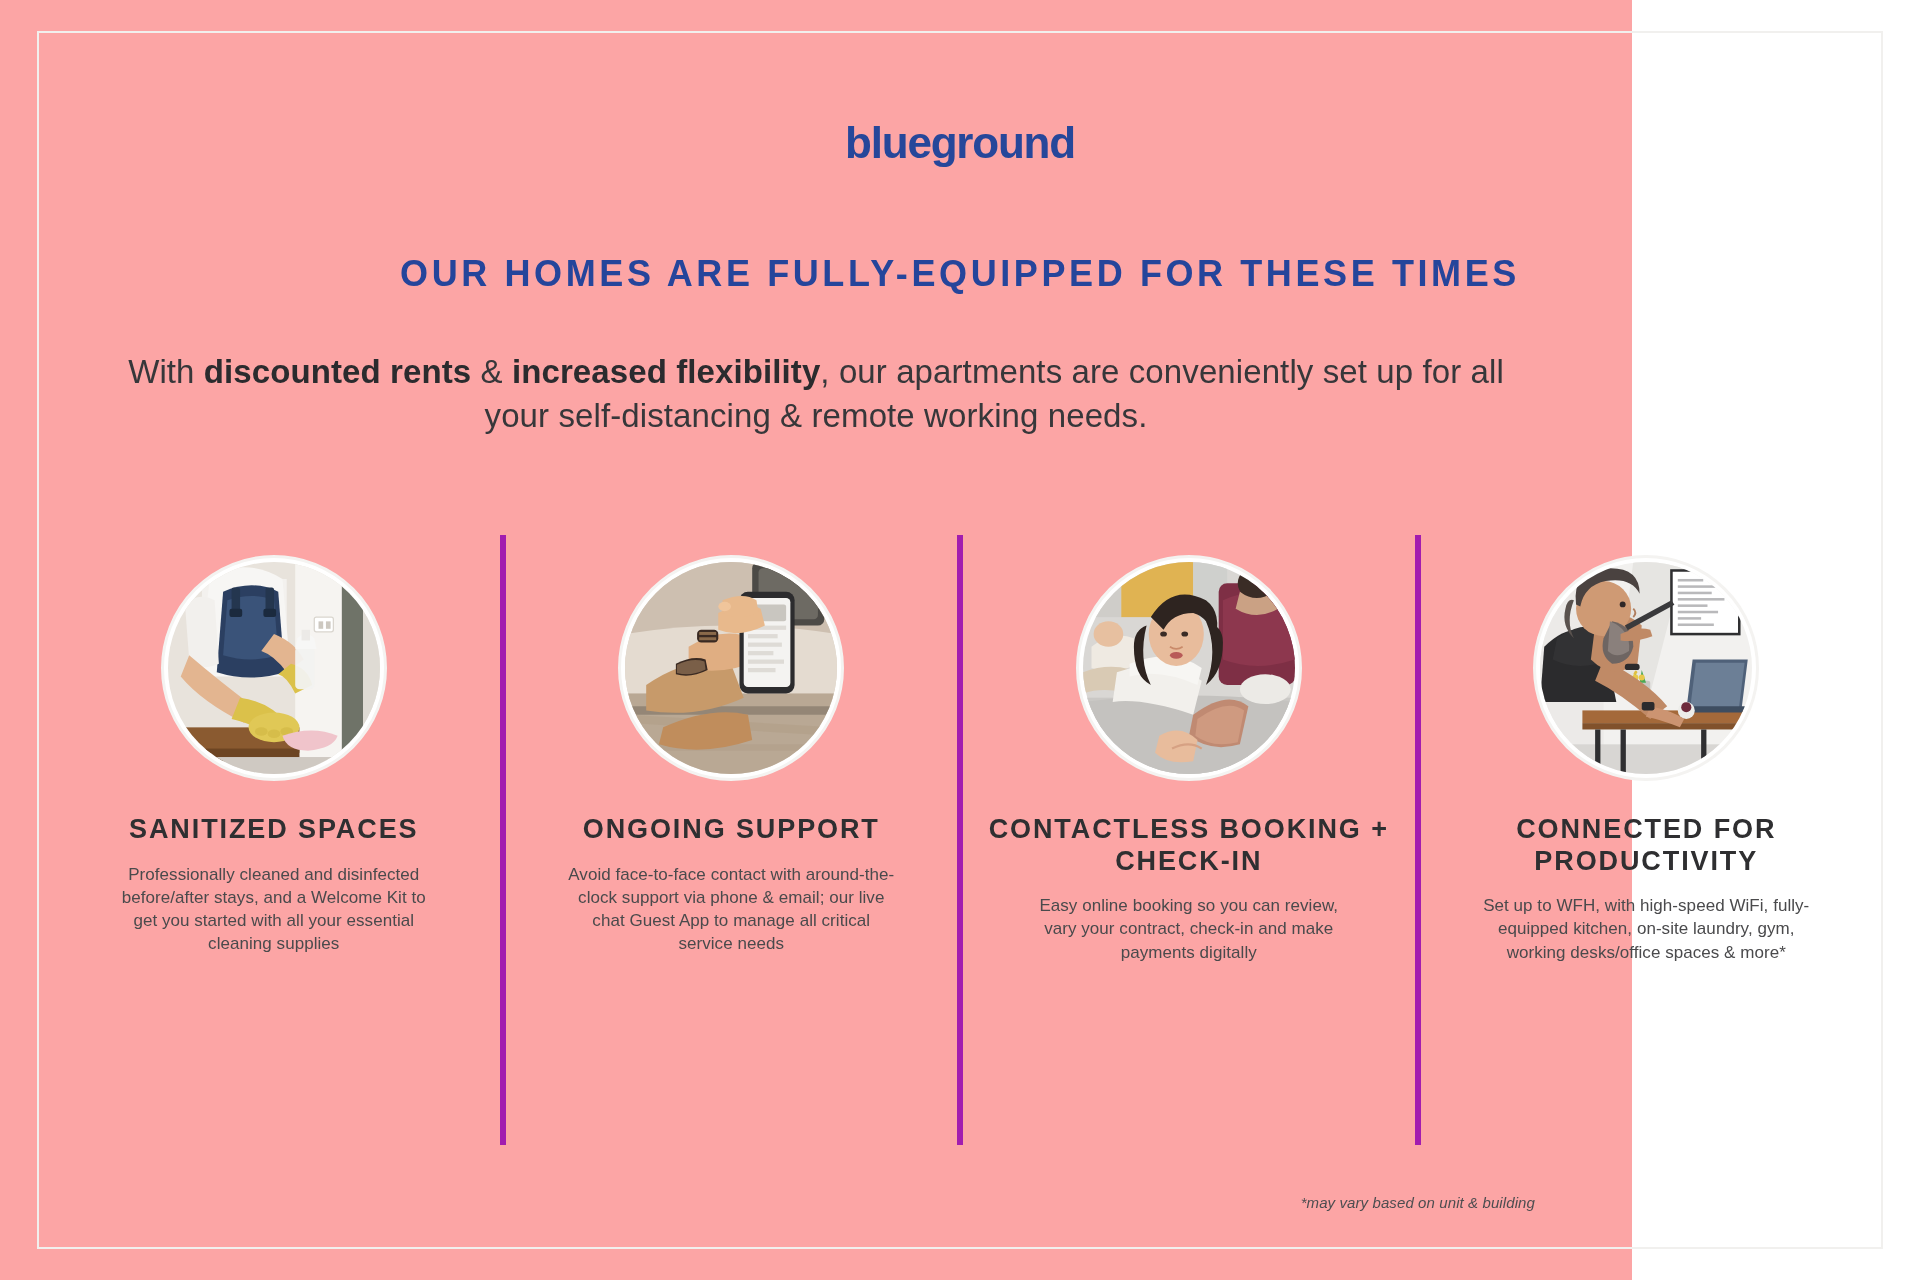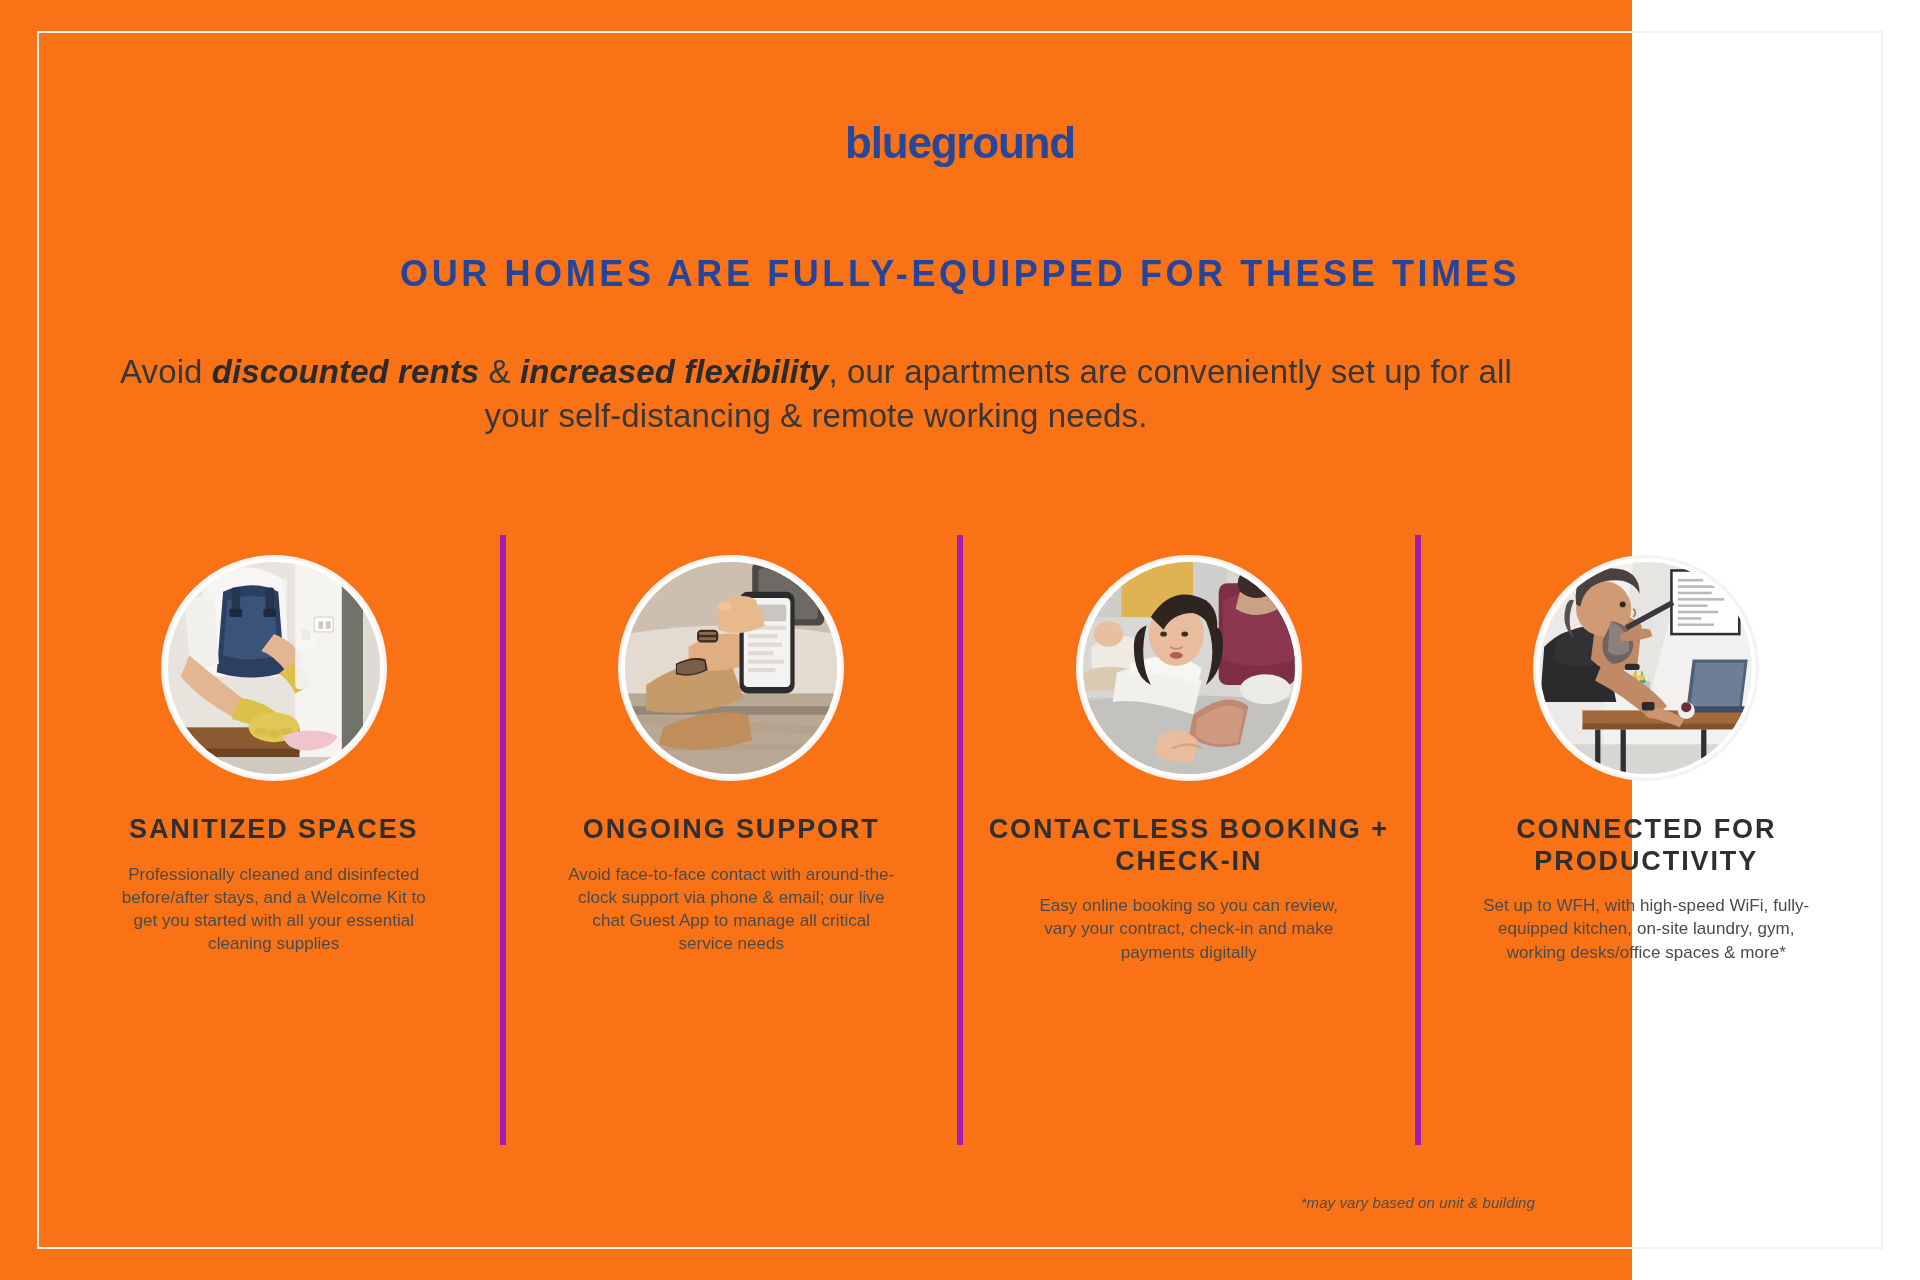--- a/index.html
+++ b/index.html
@@ -12,21 +12,21 @@
     height: 1280px;
     font-family: "Liberation Sans", sans-serif;
     -webkit-font-smoothing: antialiased;
     overflow: hidden;
   }
 
   .page {
     position: relative;
     width: 1632px;
     height: 1280px;
-    background: #f97316;
+    background: #fca5a5;
     box-sizing: border-box;
   }
 
   
   .page-frame {
     position: absolute;
     left: 37px;
     top: 31px;
     width: 1846px;
     height: 1218px;
@@ -72,21 +72,20 @@
     text-align: center;
     font-size: 33px;
     font-weight: 400;
     color: #37373a;
     line-height: 1.33;
     letter-spacing: 0.1px;
   }
   .subhead b {
     font-weight: bold;
     color: #2b2b2e;
-    font-style: italic;
   }
 
   
   .columns {
     position: absolute;
     top: 535px;
     left: 48px;
     width: 1824px;
     height: 610px;
     display: flex;
@@ -163,21 +162,21 @@
 
 <div class="page">
 
   <div class="page-frame"></div>
 
   <div class="brand">blueground</div>
 
   <div class="headline">OUR HOMES ARE FULLY-EQUIPPED FOR THESE TIMES</div>
 
   <div class="subhead">
-    <span>Avoid </span><b>discounted rents</b><span> &amp; </span><b>increased flexibility</b><span>, our apartments are conveniently set up for all your self-distancing &amp; remote working needs.</span>
+    <span>With </span><b>discounted rents</b><span> &amp; </span><b>increased flexibility</b><span>, our apartments are conveniently set up for all your self-distancing &amp; remote working needs.</span>
   </div>
 
   <div class="columns">
 
     <div class="col">
       <div class="photo-wrap">
         <div class="photo">
           <svg viewBox="0 0 100 100" preserveAspectRatio="xMidYMid slice" aria-hidden="true">
             <rect x="0" y="0" width="100" height="100" fill="#e8e3dc"></rect>
             <rect x="60" y="0" width="22" height="100" fill="#f6f4f1"></rect>

